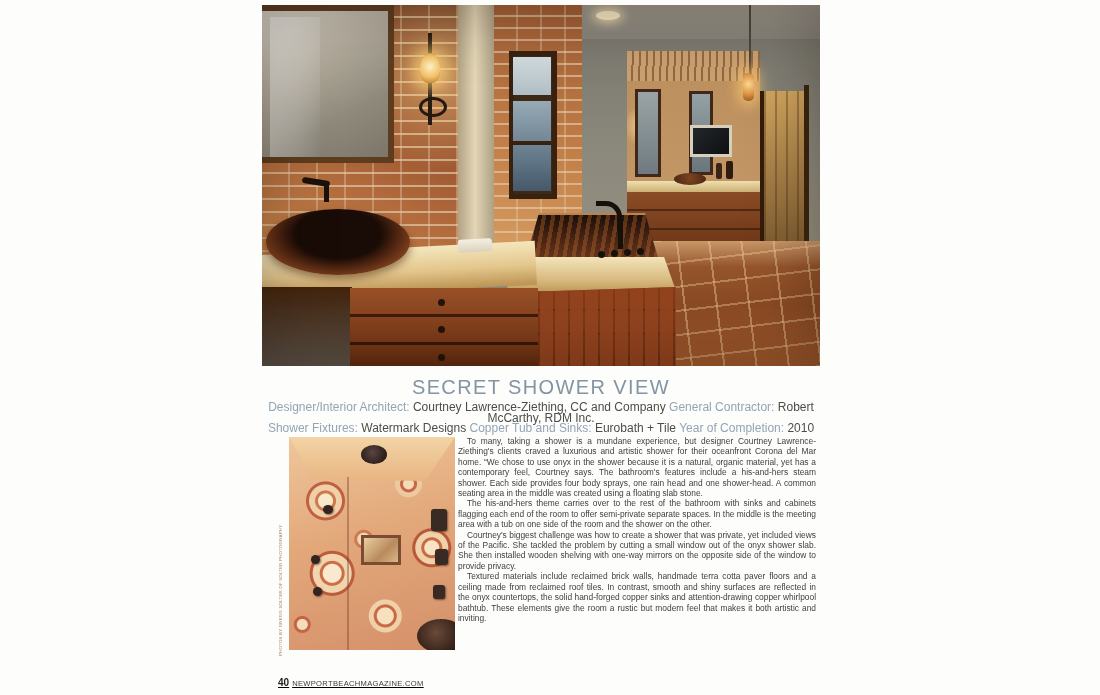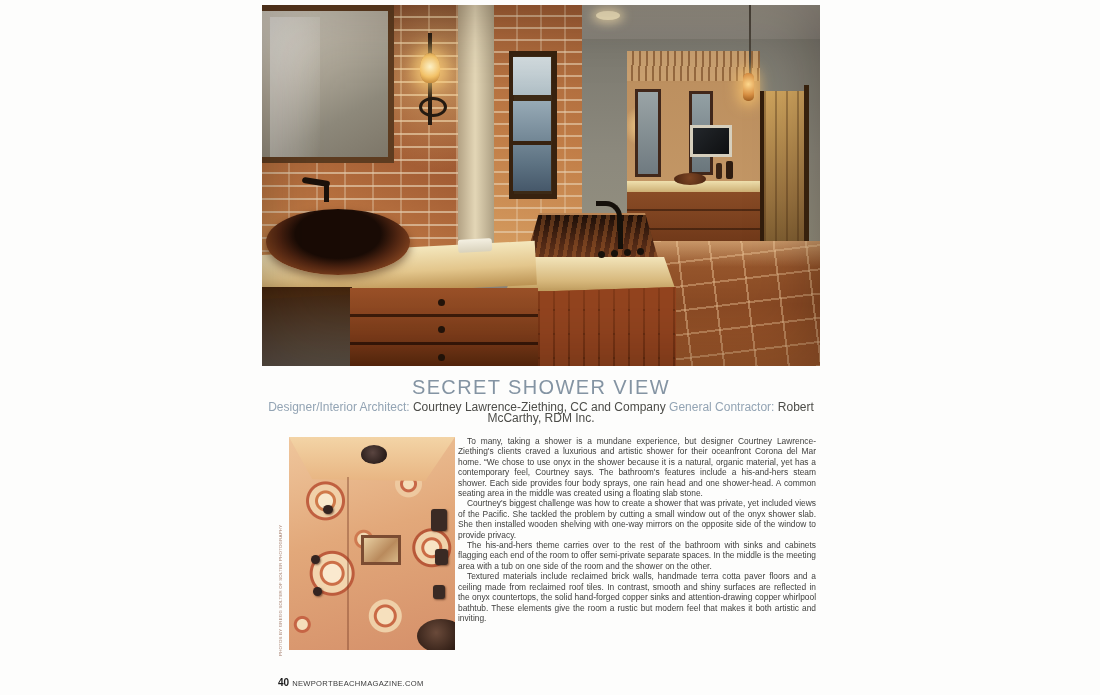--- a/index.html
+++ b/index.html
@@ -86,21 +86,21 @@
   .ox-niche{left:72px;top:98px;width:40px;height:30px;border:3px solid #7c4c32;box-sizing:border-box;background:linear-gradient(135deg,#e8cfa2,#b98a5c 60%,#d8b888);}
   .ox-jet{border-radius:50%;background:#342420;box-shadow:1px 1px 2px rgba(60,25,10,.6);}
   .ox-fix{background:#3a2a24;border-radius:3px;box-shadow:1px 1px 2px rgba(60,25,10,.6);}
   .ox-tubedge{left:128px;top:182px;width:48px;height:34px;border-radius:50%;background:radial-gradient(circle at 40% 40%,#6a4a3a,#2e1c14 70%);}
 
   
   .bodytext{position:absolute;left:458px;top:436px;width:358px;font-size:8.4px;line-height:10.4px;color:#3e3e3c;text-align:justify;}
   .bodytext p{margin:0;text-indent:9px;}
 
   
-  .footer{position:absolute;left:278px;top:672px;}
+  .footer{position:absolute;left:278px;top:672px;text-decoration:underline;}
   .pn{font-size:10px;font-weight:bold;color:#1c1c1c;}
   .site{font-size:7.6px;color:#3a3a3a;letter-spacing:.3px;margin-left:3px;}
 </style>
 </head>
 <body>
 
 <div class="page">
 
   <div class="photo">
     <div class="ph-wall-right"></div>
@@ -164,42 +164,50 @@
 
   <div class="header">
     <h1 class="title">SECRET SHOWER VIEW</h1>
     <div class="credits">
       <div>
         <span class="cl">Designer/Interior Architect:</span>
         <span class="cv">Courtney Lawrence-Ziething, CC and Company</span>
         <span class="cl">General Contractor:</span>
         <span class="cv">Robert McCarthy, RDM Inc.</span>
       </div>
+      <div>
+        <span class="cl">Shower Fixtures:</span>
+        <span class="cv">Watermark Designs</span>
+        <span class="cl">Copper Tub and Sinks:</span>
+        <span class="cv">Eurobath + Tile</span>
+        <span class="cl">Year of Completion:</span>
+        <span class="cv">2010</span>
+      </div>
     </div>
   </div>
 
   <div class="onyx-credit">PHOTOS BY GREGG SOLTER OF SOLTER PHOTOGRAPHY</div>
   <div class="onyx">
     <div class="ox-ceil"></div>
     <div class="ox-rain"></div>
     <div class="ox-corner"></div>
     <div class="ox-niche"></div>
     <div class="ox-jet" style="left:34px;top:68px;width:10px;height:9px;"></div>
     <div class="ox-jet" style="left:22px;top:118px;width:9px;height:9px;"></div>
     <div class="ox-jet" style="left:24px;top:150px;width:9px;height:9px;"></div>
     <div class="ox-fix" style="left:142px;top:72px;width:16px;height:22px;"></div>
     <div class="ox-fix" style="left:146px;top:112px;width:13px;height:16px;"></div>
     <div class="ox-fix" style="left:144px;top:148px;width:12px;height:14px;"></div>
     <div class="ox-tubedge"></div>
   </div>
 
   <div class="bodytext">
     <p>To many, taking a shower is a mundane experience, but designer Courtney Lawrence-Ziething's clients craved a luxurious and artistic shower for their oceanfront Corona del Mar home. “We chose to use onyx in the shower because it is a natural, organic material, yet has a contemporary feel, Courtney says. The bathroom's features include a his-and-hers steam shower. Each side provides four body sprays, one rain head and one shower-head. A common seating area in the middle was created using a floating slab stone.</p>
+    <p>The his-and-hers theme carries over to the rest of the bathroom with sinks and cabinets flagging each end of the room to offer semi-private separate spaces. In the middle is the meeting area with a tub on one side of the room and the shower on the other.</p>
     <p>Courtney's biggest challenge was how to create a shower that was private, yet included views of the Pacific. She tackled the problem by cutting a small window out of the onyx shower slab. She then installed wooden shelving with one-way mirrors on the opposite side of the window to provide privacy.</p>
-    <p>The his-and-hers theme carries over to the rest of the bathroom with sinks and cabinets flagging each end of the room to offer semi-private separate spaces. In the middle is the meeting area with a tub on one side of the room and the shower on the other.</p>
     <p>Textured materials include reclaimed brick walls, handmade terra cotta paver floors and a ceiling made from reclaimed roof tiles. In contrast, smooth and shiny surfaces are reflected in the onyx countertops, the solid hand-forged copper sinks and attention-drawing copper whirlpool bathtub. These elements give the room a rustic but modern feel that makes it both artistic and inviting.</p>
   </div>
 
   <div class="footer">
     <span class="pn">40</span><span class="site">NEWPORTBEACHMAGAZINE.COM</span>
   </div>
 
 </div>
 
 </body></html>

